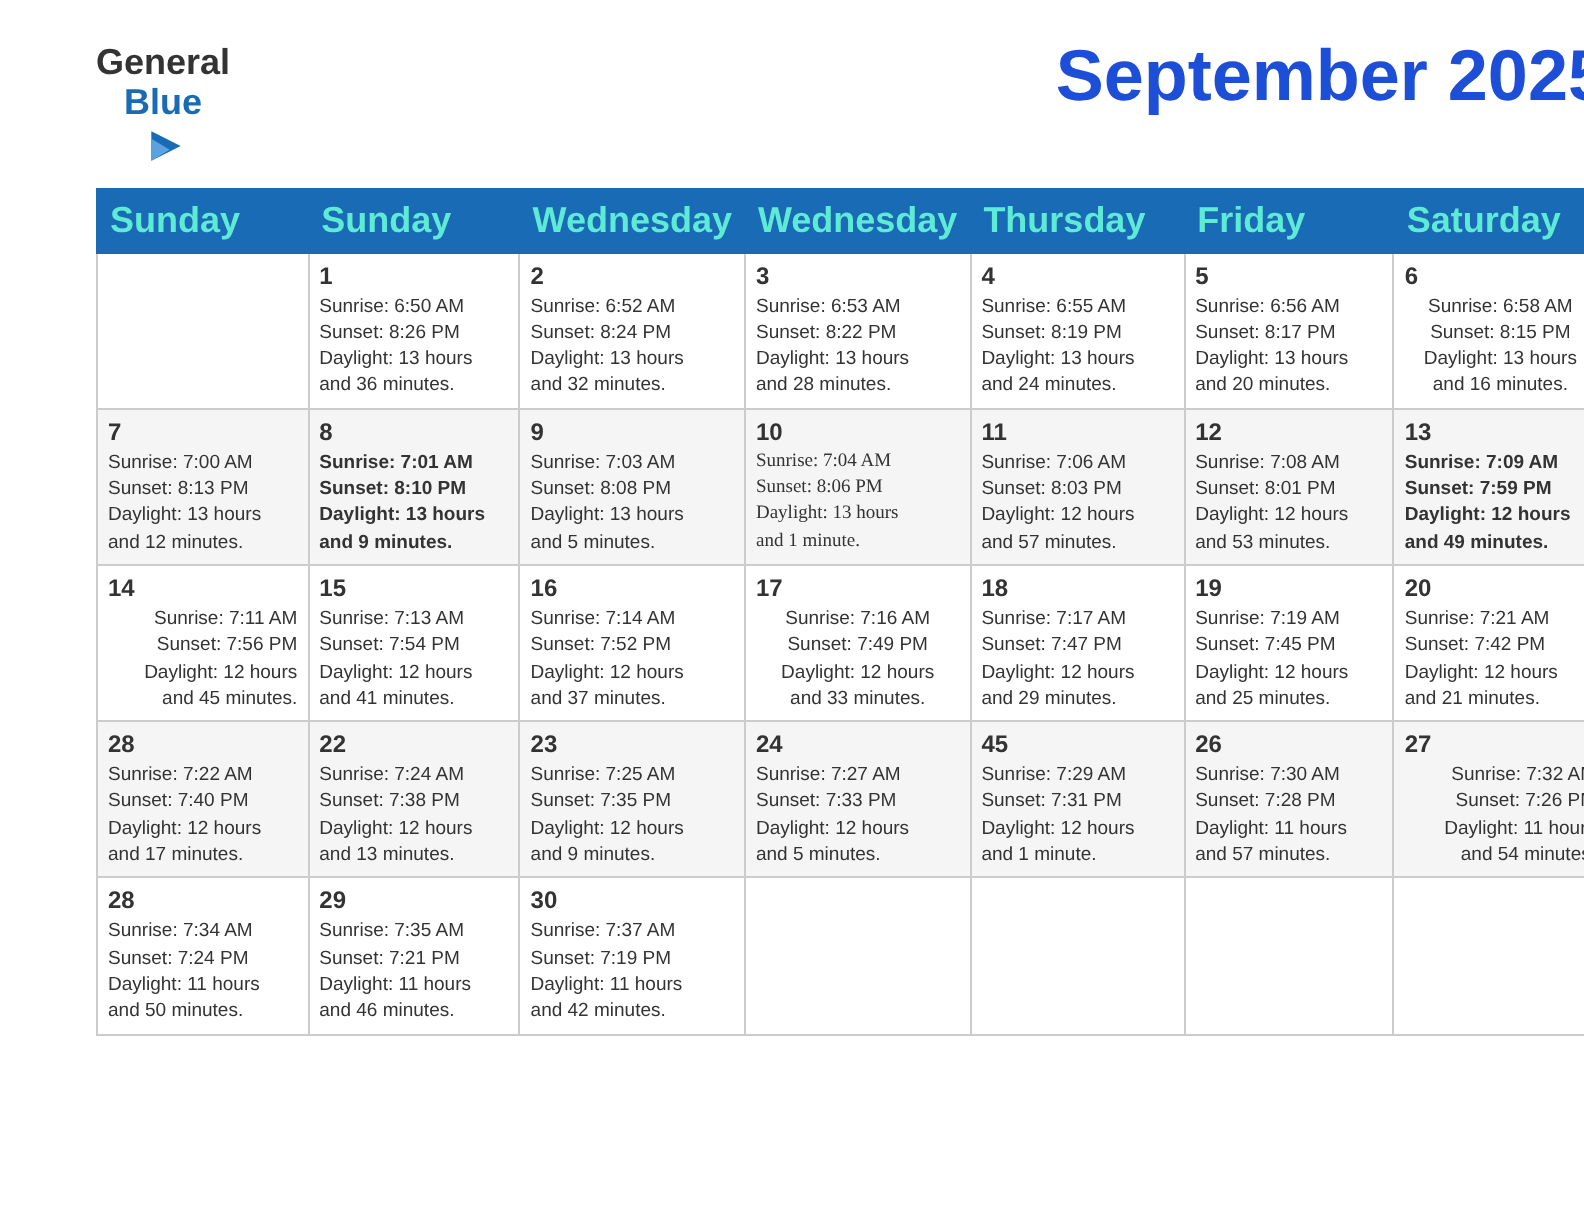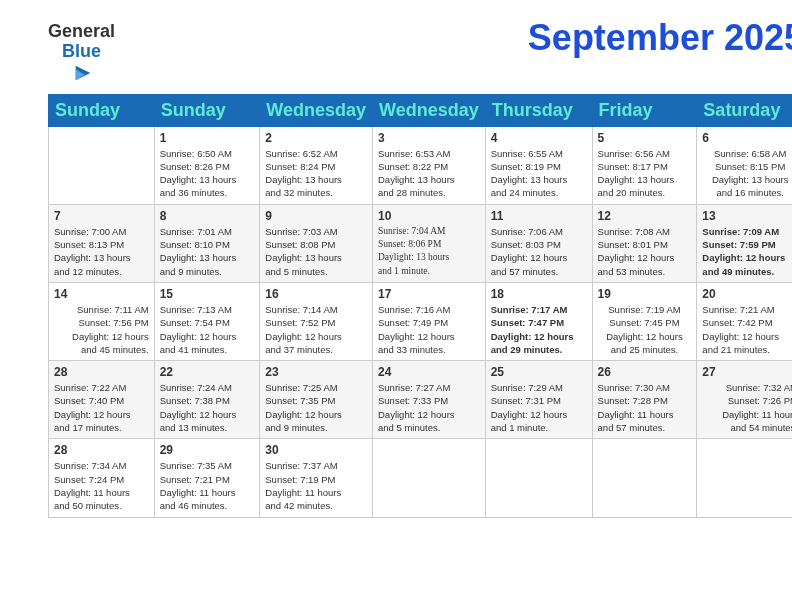--- a/index.html
+++ b/index.html
@@ -192,21 +192,21 @@
         <tr>
           <td>
             <span class="day-number">7</span>
             <div class="day-info" style="white-space: pre-line;">Sunrise: 7:00 AM
 Sunset: 8:13 PM
 Daylight: 13 hours
 and 12 minutes.</div>
           </td>
           <td>
             <span class="day-number">8</span>
-            <div class="day-info" style="white-space: pre-line;">Sunrise: 7:01 AM
+            <div class="day-info" style="white-space: pre-line; font-weight: bold;">Sunrise: 7:01 AM
 Sunset: 8:10 PM
 Daylight: 13 hours
 and 9 minutes.</div>
           </td>
           <td>
             <span class="day-number">9</span>
             <div class="day-info" style="white-space: pre-line;">Sunrise: 7:03 AM
 Sunset: 8:08 PM
 Daylight: 13 hours
 and 5 minutes.</div>
@@ -257,35 +257,35 @@
           </td>
           <td>
             <span class="day-number">16</span>
             <div class="day-info" style="white-space: pre-line;">Sunrise: 7:14 AM
 Sunset: 7:52 PM
 Daylight: 12 hours
 and 37 minutes.</div>
           </td>
           <td>
             <span class="day-number">17</span>
-            <div class="day-info" style="white-space: pre-line;">Sunrise: 7:16 AM
+            <div class="day-info" style="white-space: pre-line; text-align: center;">Sunrise: 7:16 AM
 Sunset: 7:49 PM
 Daylight: 12 hours
 and 33 minutes.</div>
           </td>
           <td>
             <span class="day-number">18</span>
-            <div class="day-info" style="white-space: pre-line; font-weight: bold;">Sunrise: 7:17 AM
+            <div class="day-info" style="white-space: pre-line;">Sunrise: 7:17 AM
 Sunset: 7:47 PM
 Daylight: 12 hours
 and 29 minutes.</div>
           </td>
           <td>
             <span class="day-number">19</span>
-            <div class="day-info" style="white-space: pre-line; text-align: center;">Sunrise: 7:19 AM
+            <div class="day-info" style="white-space: pre-line;">Sunrise: 7:19 AM
 Sunset: 7:45 PM
 Daylight: 12 hours
 and 25 minutes.</div>
           </td>
           <td>
             <span class="day-number">20</span>
             <div class="day-info" style="white-space: pre-line;">Sunrise: 7:21 AM
 Sunset: 7:42 PM
 Daylight: 12 hours
 and 21 minutes.</div>
@@ -314,21 +314,21 @@
 and 9 minutes.</div>
           </td>
           <td>
             <span class="day-number">24</span>
             <div class="day-info" style="white-space: pre-line;">Sunrise: 7:27 AM
 Sunset: 7:33 PM
 Daylight: 12 hours
 and 5 minutes.</div>
           </td>
           <td>
-            <span class="day-number">25</span>
+            <span class="day-number">45</span>
             <div class="day-info" style="white-space: pre-line;">Sunrise: 7:29 AM
 Sunset: 7:31 PM
 Daylight: 12 hours
 and 1 minute.</div>
           </td>
           <td>
             <span class="day-number">26</span>
             <div class="day-info" style="white-space: pre-line;">Sunrise: 7:30 AM
 Sunset: 7:28 PM
 Daylight: 11 hours

